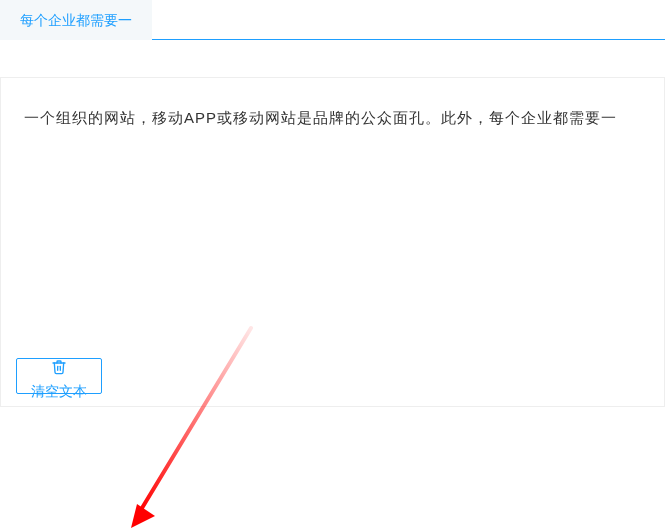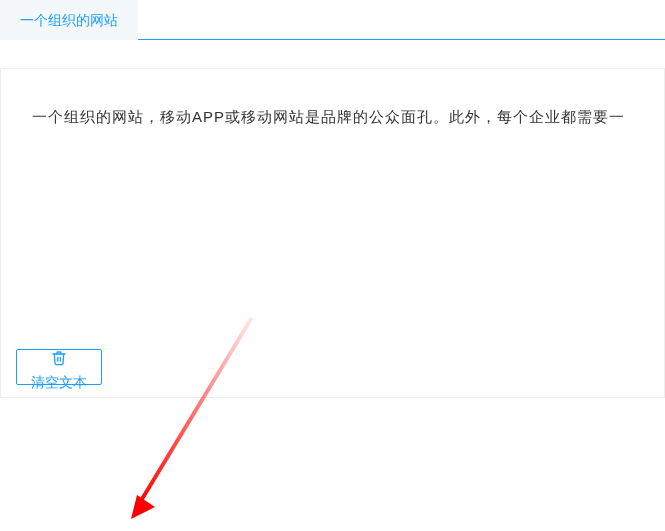--- a/index.html
+++ b/index.html
@@ -26,24 +26,24 @@
       font-size: 14px;
       cursor: pointer;
       color: #666;
     }
     .tab.active {
       color: #1E9FFF;
       background: #f4f8fa;
     }
     .content-area {
       border: 1px solid #eee;
-      margin-top: 28px;
+      margin-top: 37px;
       height: 330px;
       position: relative;
-      padding: 16px;
+      padding: 8px;
     }
     .text-content {
       padding: 20px 15px;
       font-size: 15px;
       color: #333;
       line-height: 1.6;
       white-space: nowrap;
       overflow: hidden;
       letter-spacing: 1px;
     }
@@ -72,21 +72,21 @@
     .arrow-annotation {
       position: absolute;
       pointer-events: none;
     }
   </style>
 </head>
 <body>
 
 <div class="tabs">
   <div class="tab active">
-    <span>一个组织的网站</span>
+    <span>每个企业都需要一</span>
   </div>
 </div>
 
 <div class="content-area">
   <div class="text-content">
     <span>一个组织的网站，移动APP或移动网站是品牌的公众面孔。此外，每个企业都需要一</span>
   </div>
 
   <svg class="arrow-annotation" style="left:110px; top:240px;" width="160" height="220" viewBox="0 0 160 220">
     <defs>

